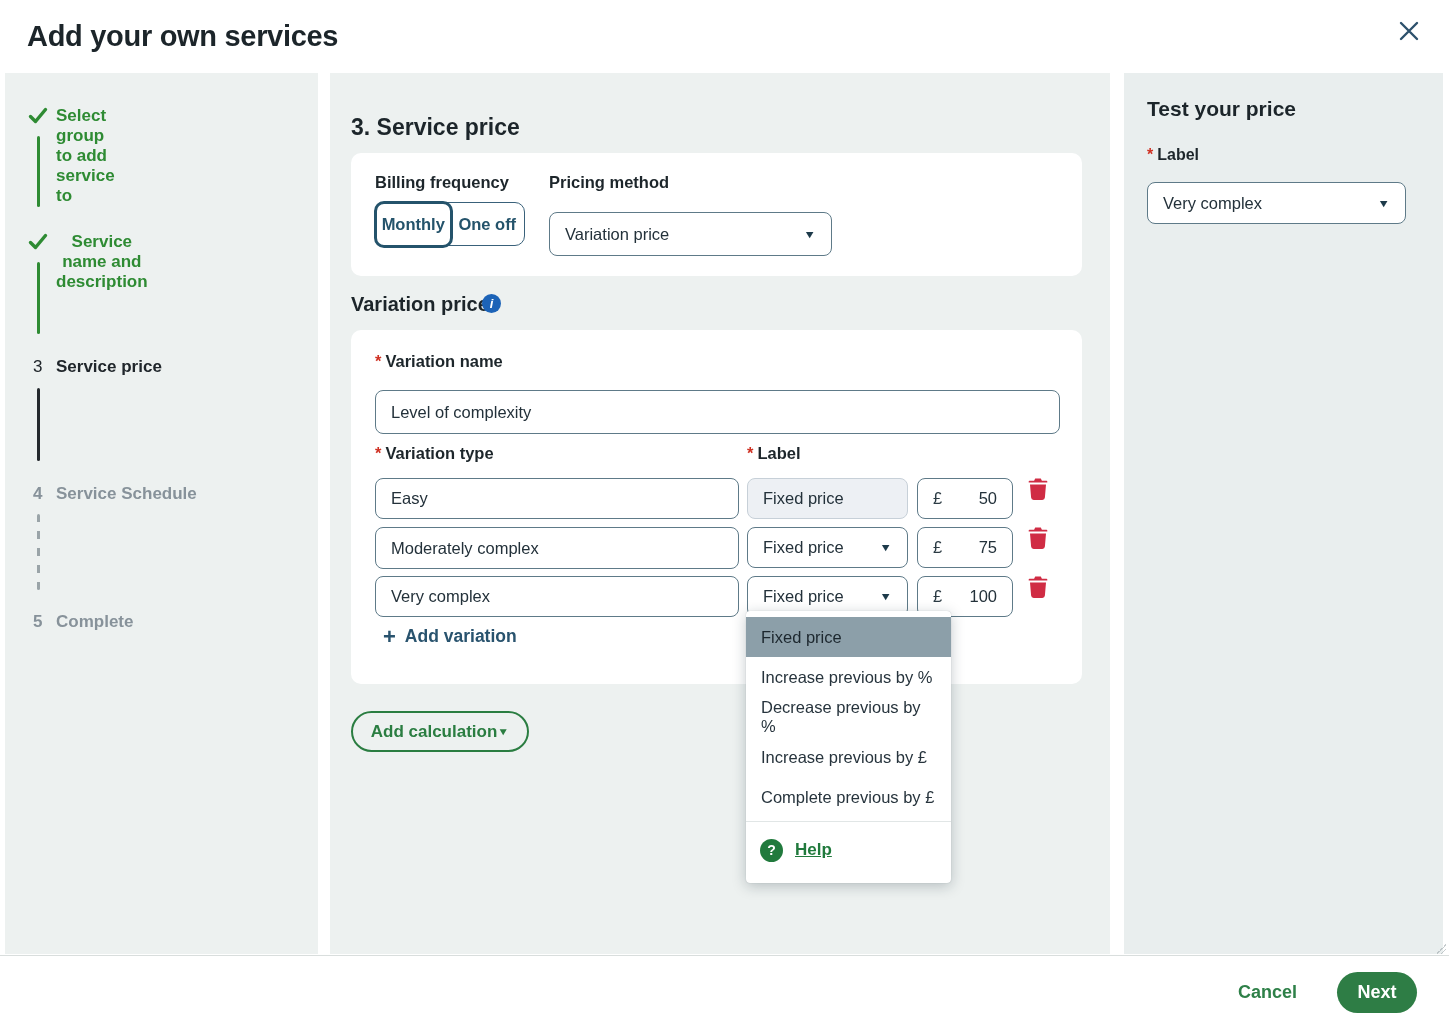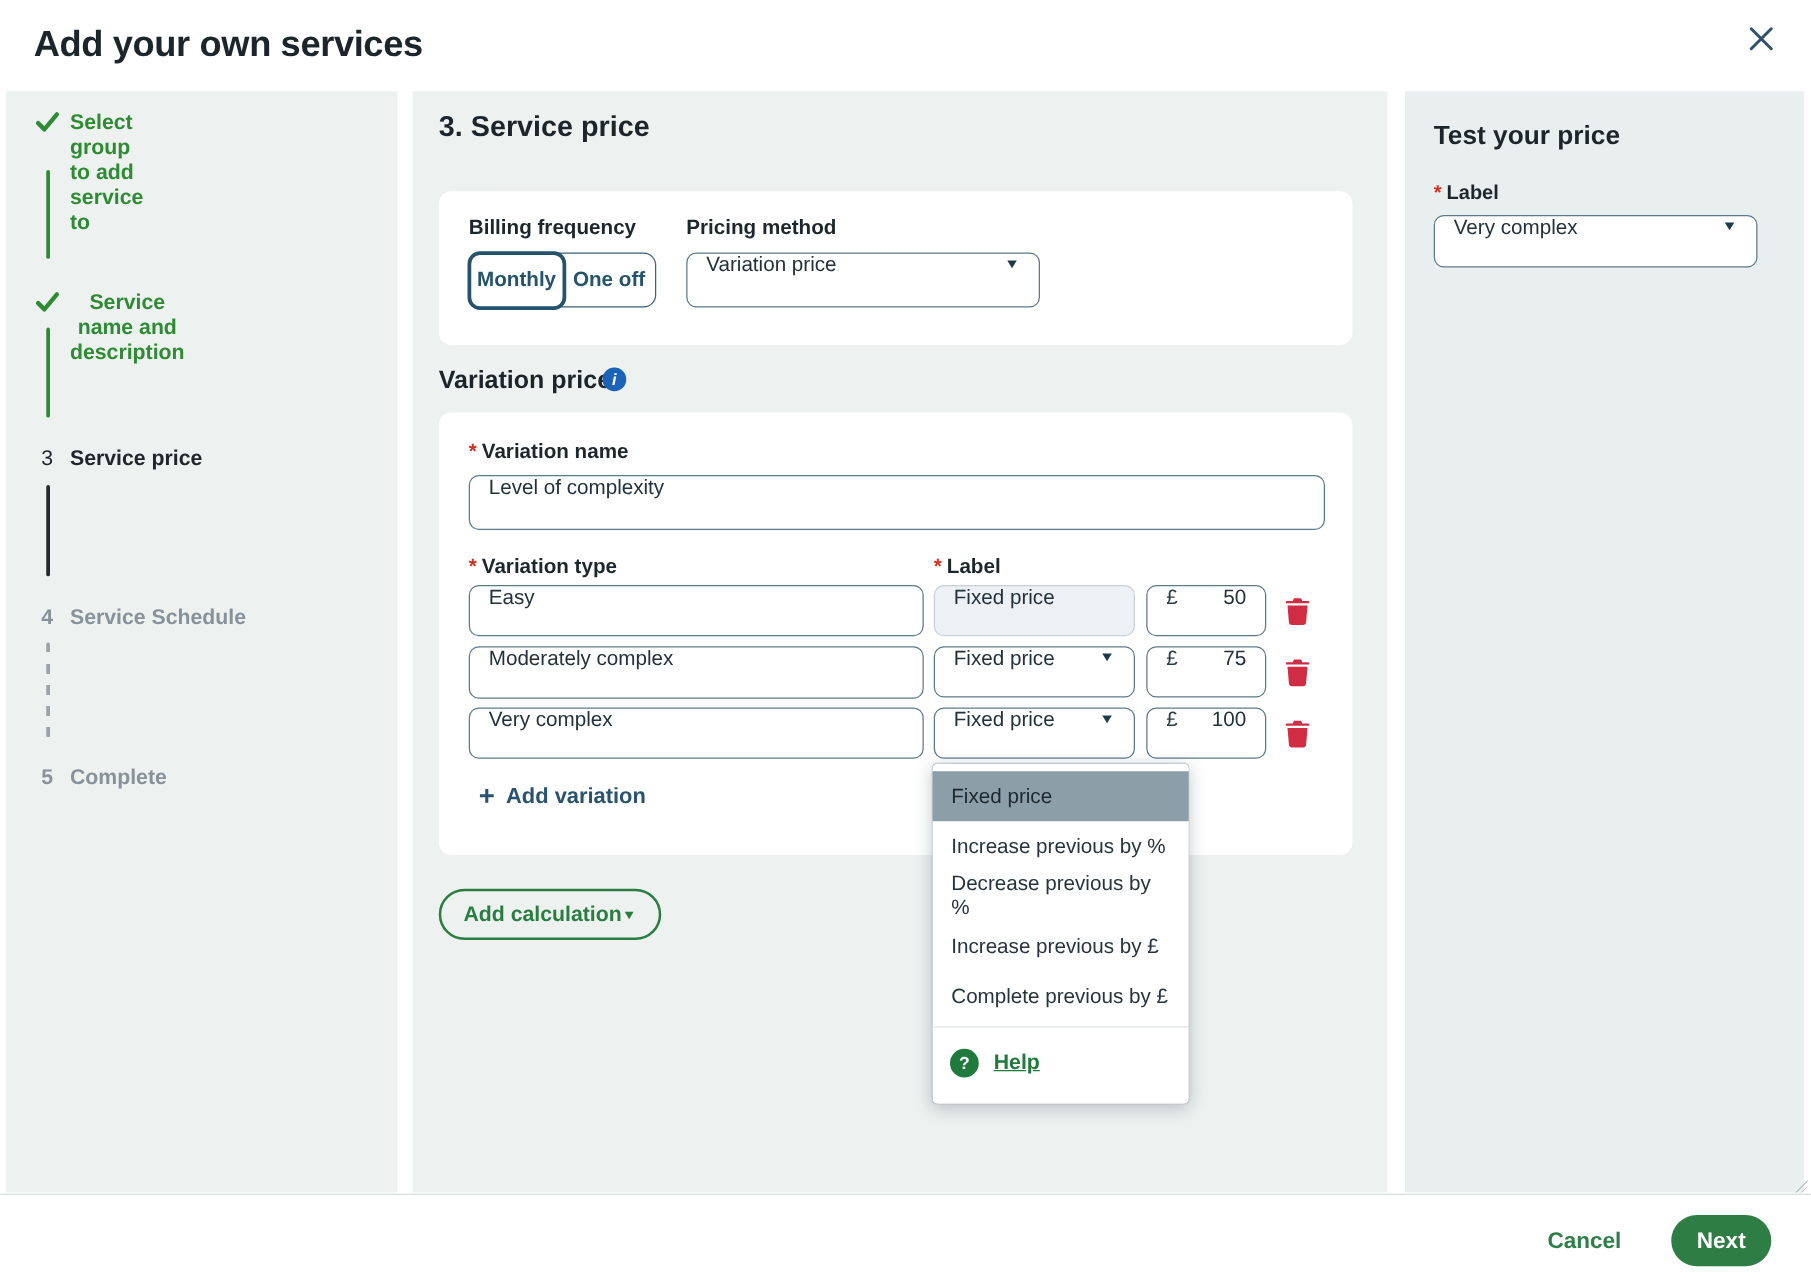--- a/index.html
+++ b/index.html
@@ -28,21 +28,21 @@
   .conn.dark { background:#24292d; }
   .conn.dashed { background:repeating-linear-gradient(#9aa4a8 0 8px, transparent 8px 17px); width:2.5px; }
 
   
   .card { position:absolute; background:#fff; border-radius:10px; }
   .h-main { position:absolute; font-size:23px; font-weight:bold; color:#1c252a; }
   .h-sub { position:absolute; font-size:20px; font-weight:bold; color:#1c252a; }
   .fld-label { position:absolute; font-size:16.5px; font-weight:bold; color:#1d262b; white-space:nowrap; }
   .req { color:#cf3123; margin-right:4px; }
   .input, .select { position:absolute; background:#fff; border:1px solid #5e7a88; border-radius:8px;
-      display:flex; align-items:flex-start; padding:0 15px; font-size:16.5px; color:#23313a; cursor:text; }
+      display:flex; align-items:center; padding:0 15px; font-size:16.5px; color:#23313a; cursor:text;margin-top:10px; }
   .select { cursor:pointer; justify-content:space-between; }
   .select .caret { font-size:13px; color:#1d3a4a; transform:scaleY(0.8); }
   .select.disabled { background:#edf0f4; border-color:#c7d0d8; cursor:default; }
   .amount { justify-content:space-between; cursor:text; }
   .amount .cur { color:#2c3b44; }
 
   
   .seg { position:absolute; left:375px; top:202px; width:150px; height:44px; border:1.5px solid #39617a;
       border-radius:10px; background:#fff; display:flex; }
   .seg-opt { flex:1; display:flex; align-items:center; justify-content:center; font-size:16.5px; font-weight:bold;
@@ -99,21 +99,21 @@
   <button class="close-btn" aria-label="Close">
     <svg width="30" height="30" viewBox="0 0 30 30">
       <path d="M7 7 L23 23 M23 7 L7 23" stroke="#2d516c" stroke-width="2.4" stroke-linecap="round" fill="none"></path>
     </svg>
   </button>
 
   <div class="panel sidebar"></div>
   <div class="panel main"></div>
   <div class="panel testp"></div>
 
-  <div style="position:absolute;left:28px;top:88px;">
+  <div style="position:absolute;left:28px;top:106px;">
     <svg width="20" height="20" viewBox="0 0 20 20" style="vertical-align:-4px;">
       <path d="M2.5 10.5 L7.5 15.5 L17.5 3.5" stroke="#2e8b33" stroke-width="3.4" fill="none" stroke-linecap="round" stroke-linejoin="round"></path>
     </svg>
     <span class="step-label step-done" style="left:28px;top:0;">Select group to add service to</span>
   </div>
   <div class="conn green" style="top:136px;height:71px;"></div>
 
   <div style="position:absolute;left:28px;top:232px;text-align:center;">
     <svg width="20" height="20" viewBox="0 0 20 20" style="vertical-align:-4px;">
       <path d="M2.5 10.5 L7.5 15.5 L17.5 3.5" stroke="#2e8b33" stroke-width="3.4" fill="none" stroke-linecap="round" stroke-linejoin="round"></path>
@@ -132,21 +132,21 @@
     <span class="step-num step-upcoming">4</span>
     <span class="step-label step-upcoming" style="left:56px;top:0;">Service Schedule</span>
   </div>
   <div class="conn dashed" style="top:514px;height:76px;"></div>
 
   <div style="position:absolute;left:0;top:612px;width:313px;height:22px;">
     <span class="step-num step-upcoming">5</span>
     <span class="step-label step-upcoming" style="left:56px;top:0;">Complete</span>
   </div>
 
-  <div class="h-main" style="left:351px;top:88px;">3. Service price</div>
+  <div class="h-main" style="left:351px;top:114px;">3. Service price</div>
 
   <div class="card" style="left:351px;top:153px;width:731px;height:123px;"></div>
   <div class="fld-label" style="left:375px;top:173px;">Billing frequency</div>
   <div class="seg">
     <div class="seg-opt selected">Monthly</div>
     <div class="seg-opt">One off</div>
   </div>
   <div class="fld-label" style="left:549px;top:173px;">Pricing method</div>
   <div class="select" style="left:549px;top:202px;width:283px;height:44px;">
     <span>Variation price</span>

